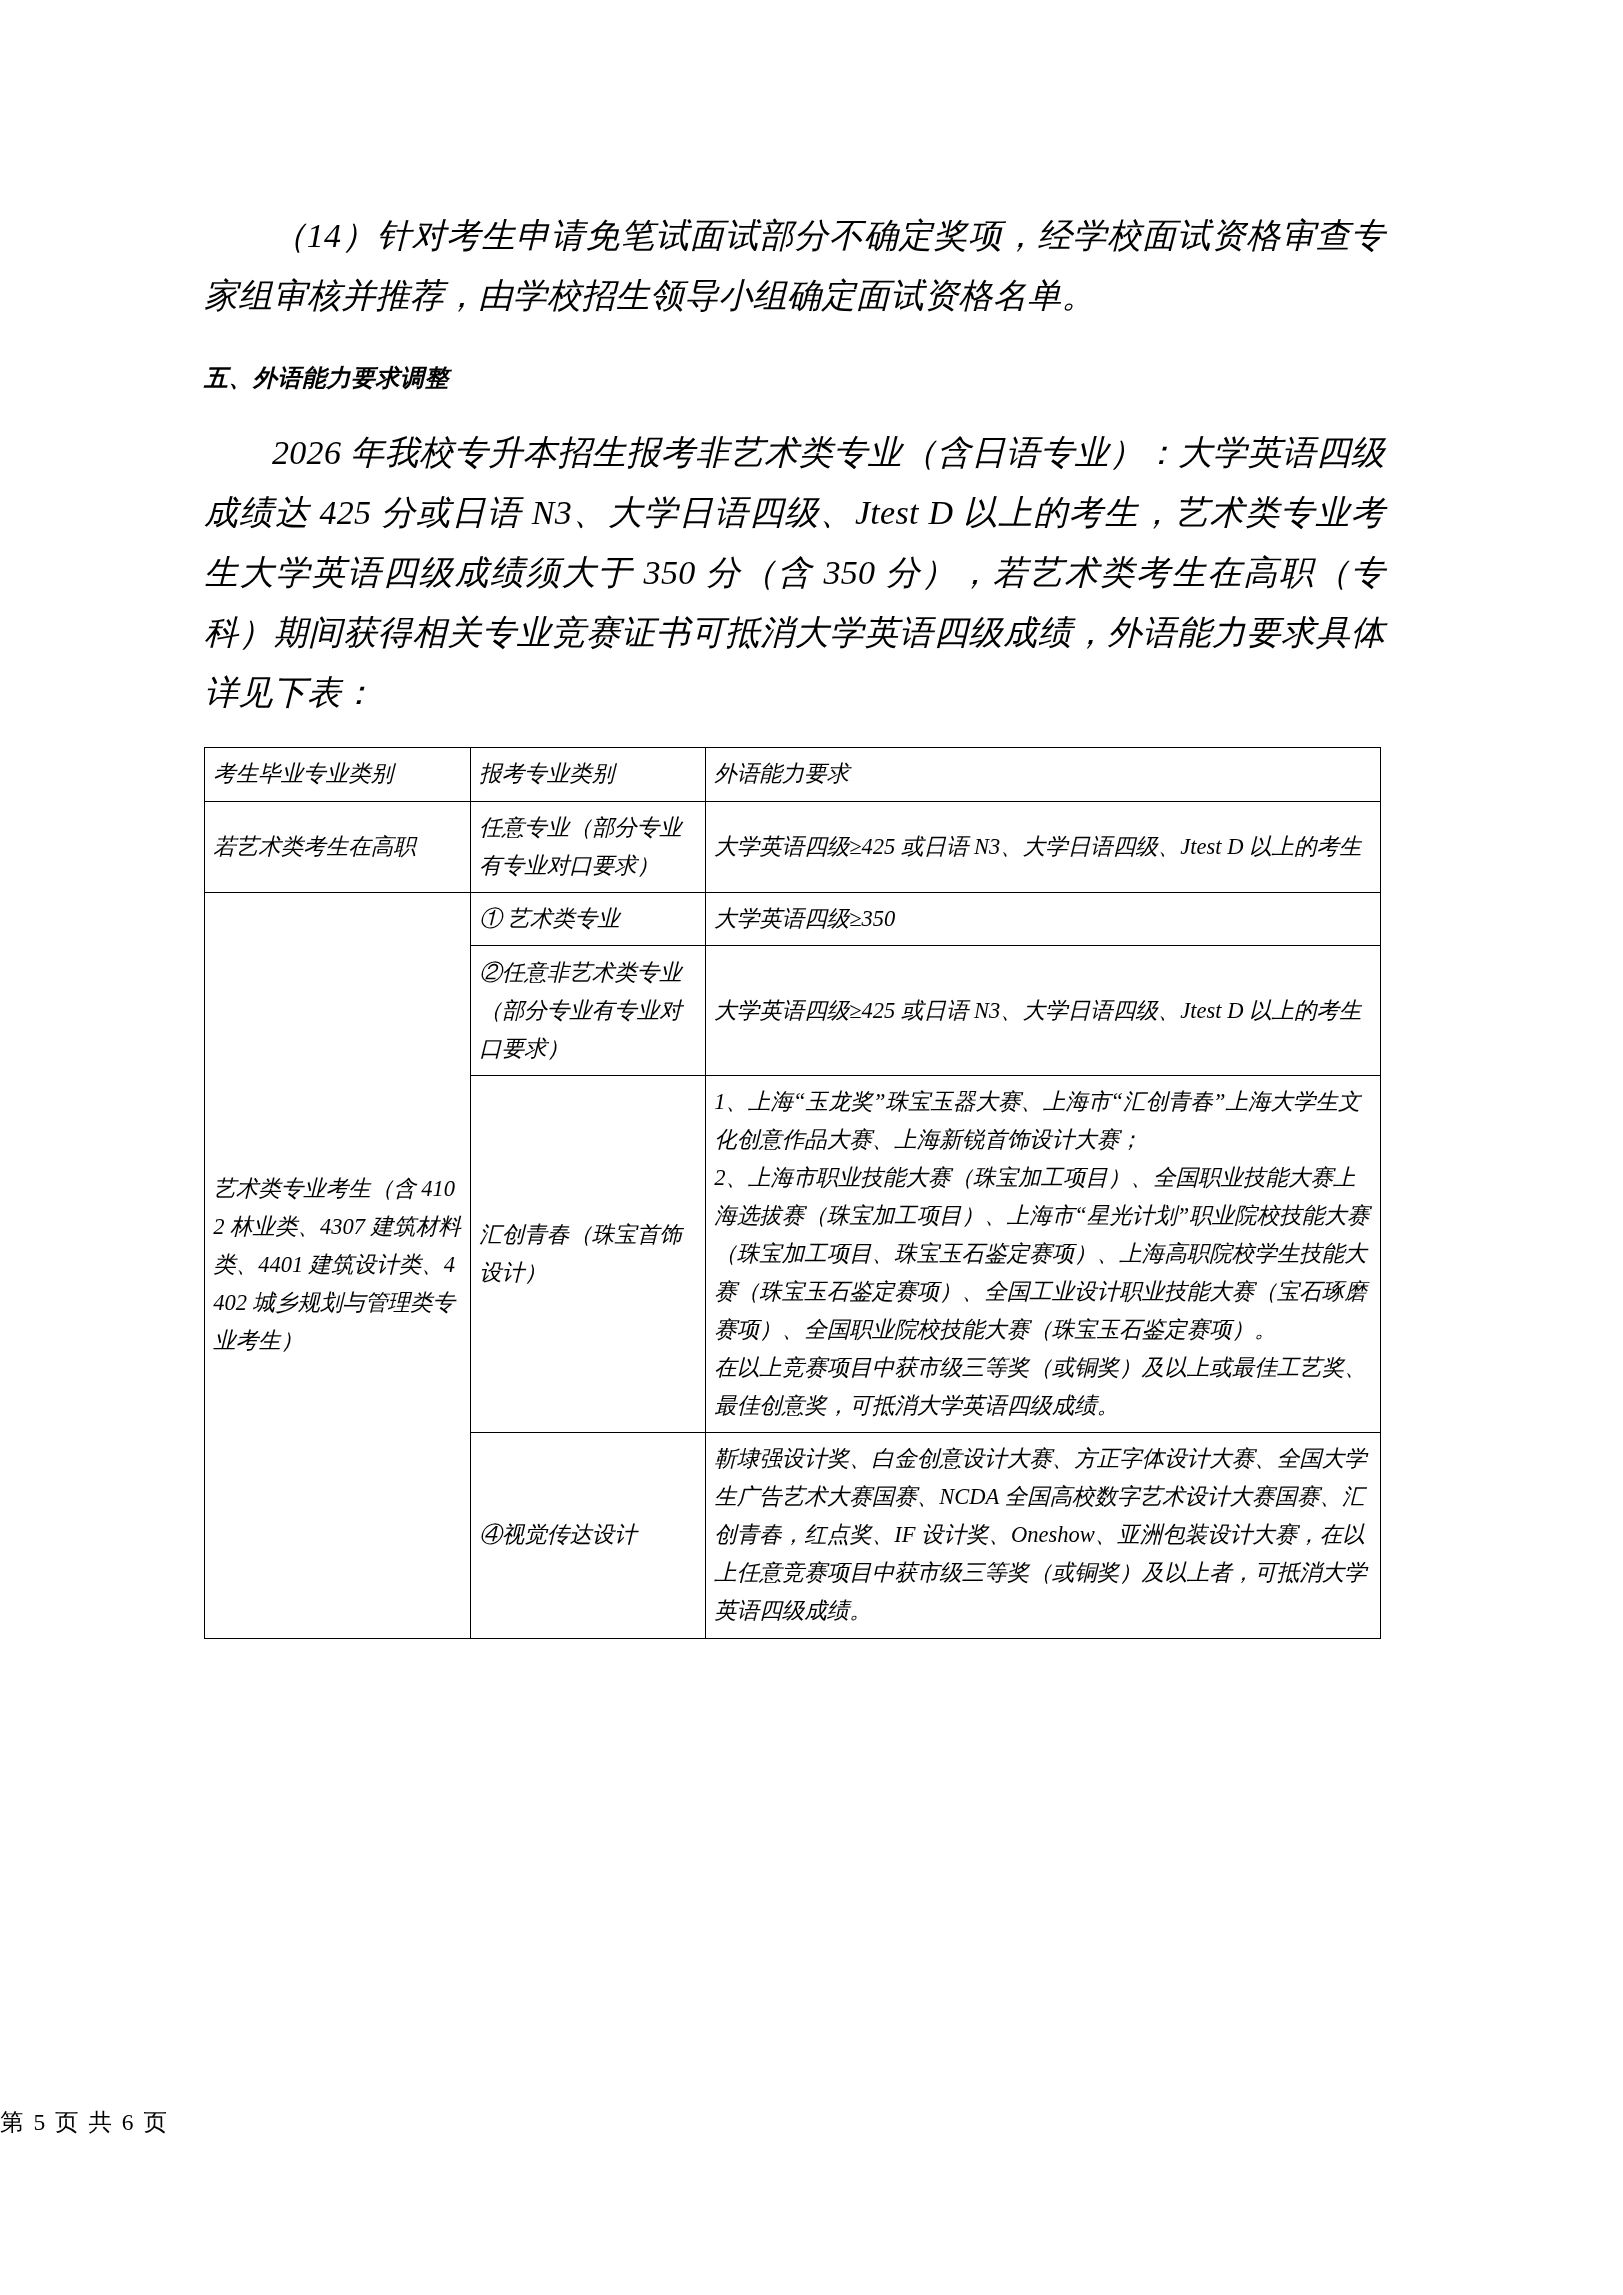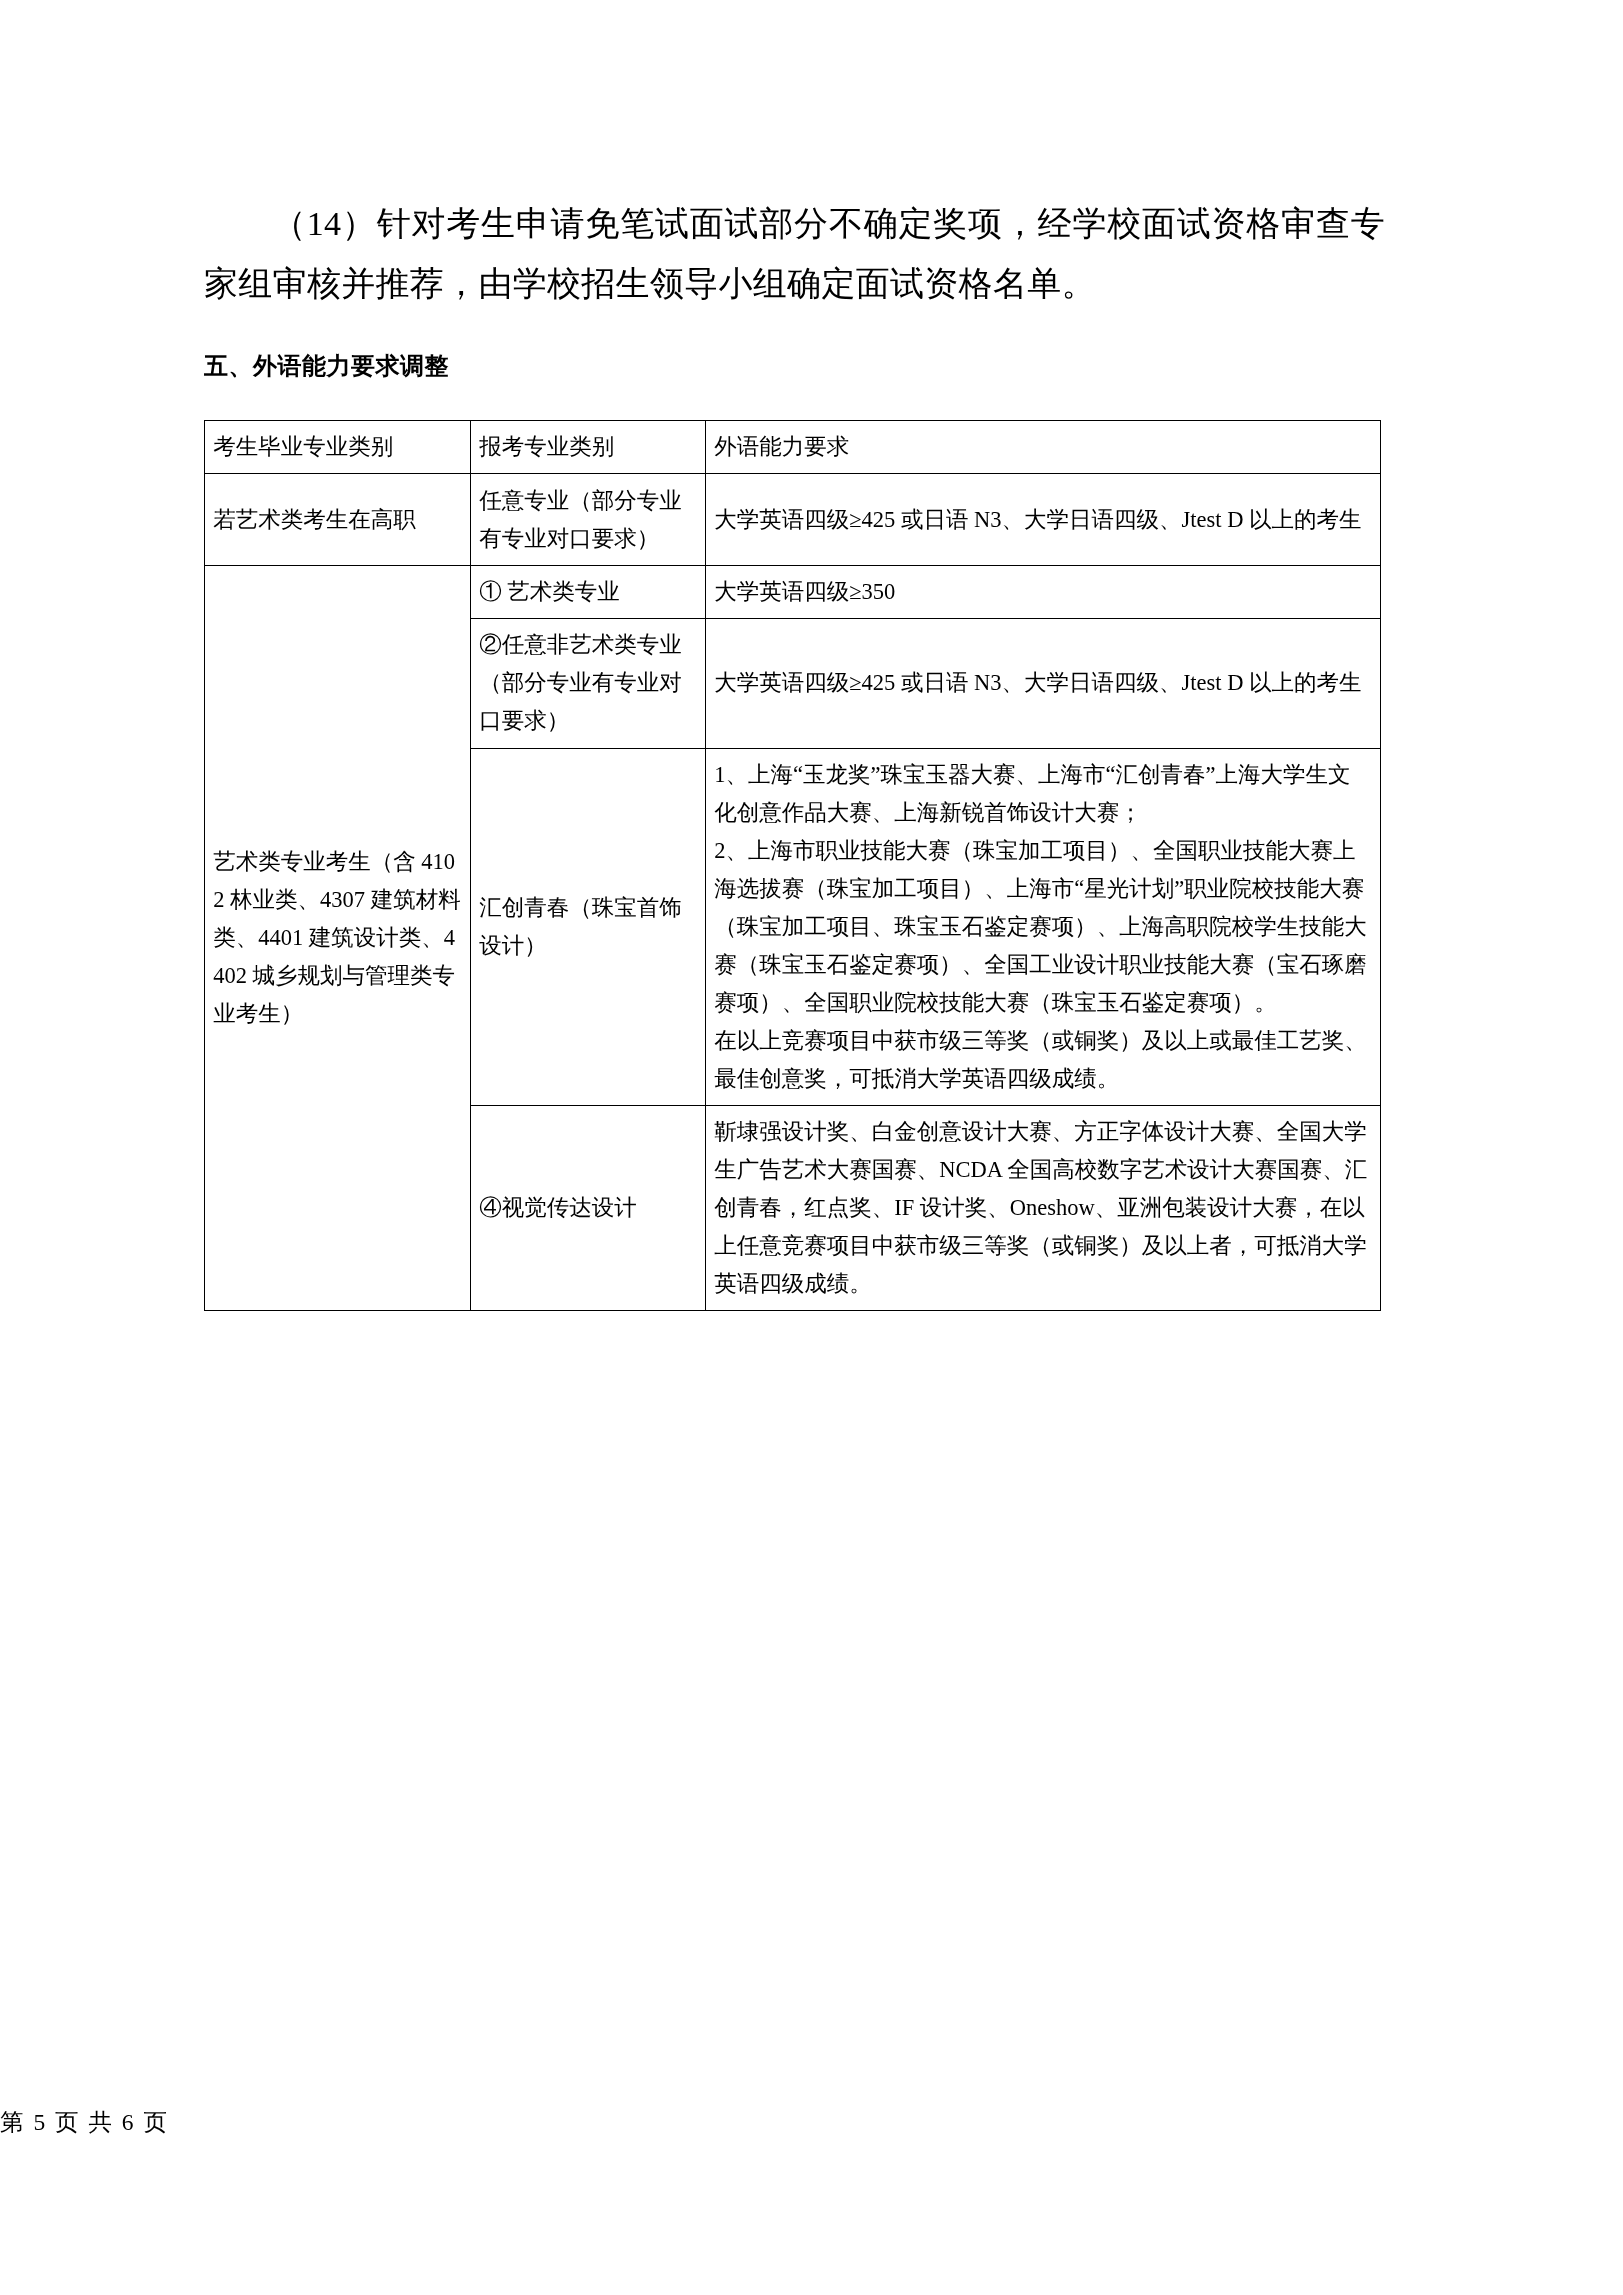--- a/index.html
+++ b/index.html
@@ -17,22 +17,23 @@
     width: 1623px;
     height: 2295px;
     background: #ffffff;
     box-sizing: border-box;
     padding: 0;
     overflow: hidden;
   }
   .content {
     position: absolute;
     left: 204px;
-    top: 0;
+    top: 12px;
     width: 1181px;
+    font-style: italic;
   }
 
   
   .para {
     font-size: 34px;
     line-height: 60px;
     text-align: justify;
     text-justify: inter-ideograph;
     letter-spacing: 0.3px;
     margin: 0;
@@ -107,20 +108,21 @@
 <body>
 
 <div class="page">
 
   <div class="content">
 
     <p class="para indent para-top">（14）针对考生申请免笔试面试部分不确定奖项，经学校面试资格审查专家组审核并推荐，由学校招生领导小组确定面试资格名单。</p>
 
     <h2 class="section-heading">五、外语能力要求调整</h2>
 
+    <p class="para indent para-body">2026 年我校专升本招生报考非艺术类专业（含日语专业）：大学英语四级成绩达 425 分或日语 N3、大学日语四级、Jtest D 以上的考生，艺术类专业考生大学英语四级成绩须大于 350 分（含 350 分），若艺术类考生在高职（专科）期间获得相关专业竞赛证书可抵消大学英语四级成绩，外语能力要求具体详见下表：</p>
 
     <table class="req-table">
       <colgroup>
         <col class="col-a">
         <col class="col-b">
         <col class="col-c">
       </colgroup>
       <thead>
         <tr>
           <th>考生毕业专业类别</th>

